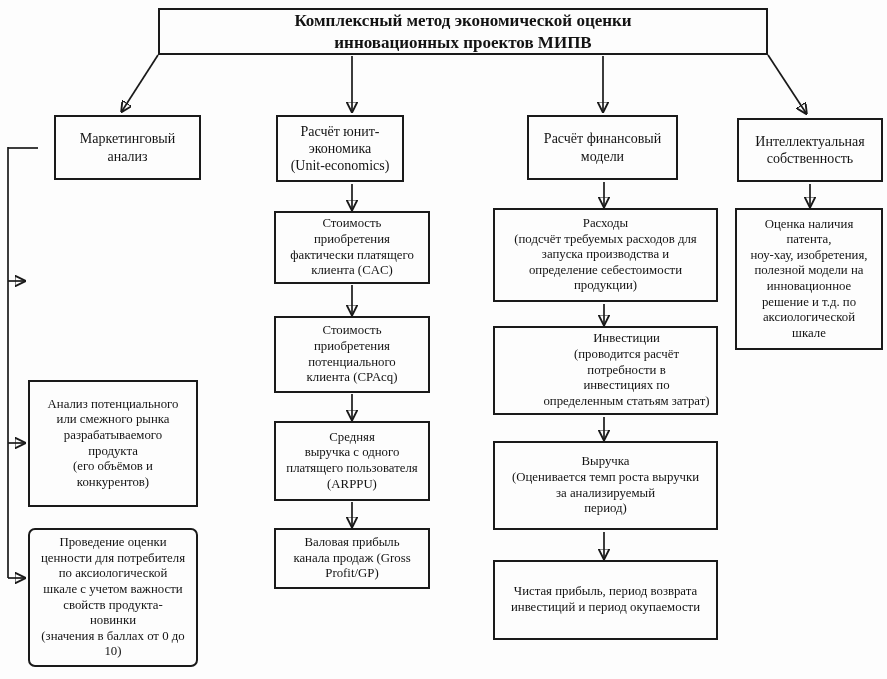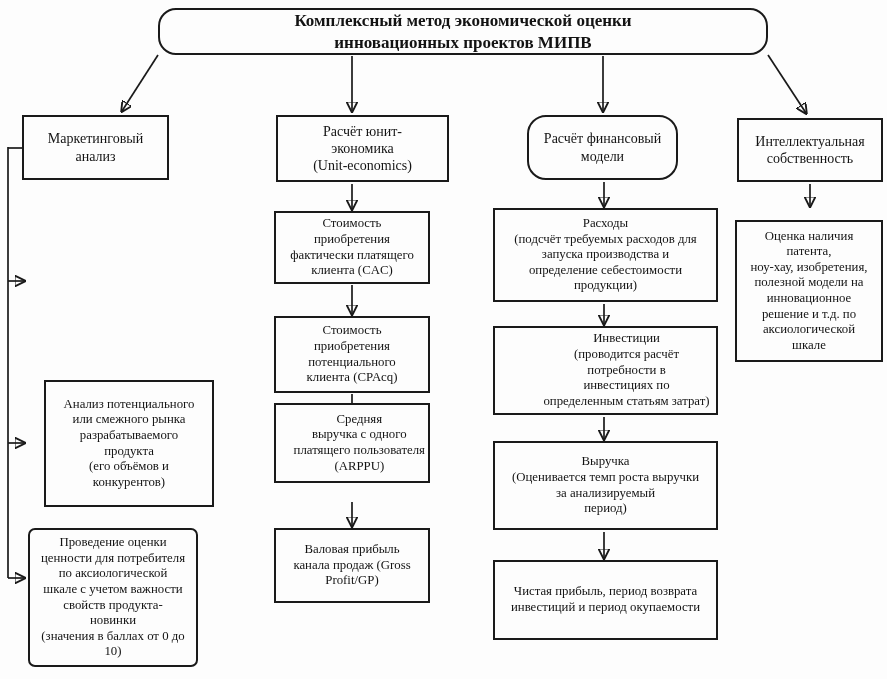--- a/index.html
+++ b/index.html
@@ -55,44 +55,44 @@
     <line x1="352" y1="502" x2="352" y2="526" marker-end="url(#arw)"></line>
 
     <line x1="604" y1="182" x2="604" y2="206" marker-end="url(#arw)"></line>
     <line x1="604" y1="304" x2="604" y2="324" marker-end="url(#arw)"></line>
     <line x1="604" y1="417" x2="604" y2="439" marker-end="url(#arw)"></line>
     <line x1="604" y1="532" x2="604" y2="558" marker-end="url(#arw)"></line>
 
     <line x1="810" y1="184" x2="810" y2="206" marker-end="url(#arw)"></line>
   </svg>
 
-  <div class="fbox title-box" style="left:158px; top:8px; width:610px; height:47px;border-radius:18px;">
+  <div class="fbox title-box" style="left:158px; top:8px; width:610px; height:47px;">
     <div class="lbl">Комплексный метод экономической оценки
 инновационных проектов МИПВ</div>
   </div>
 
-  <div class="fbox hdr-box" style="left:22px; top:115px; width:147px; height:65px;">
+  <div class="fbox hdr-box" style="left:54px; top:115px; width:147px; height:65px;">
     <div class="lbl">Маркетинговый
 анализ</div>
   </div>
-  <div class="fbox hdr-box" style="left:276px; top:115px; width:173px; height:67px;">
+  <div class="fbox hdr-box" style="left:276px; top:115px; width:128px; height:67px;">
     <div class="lbl">Расчёт юнит-
 экономика
 (Unit-economics)</div>
   </div>
-  <div class="fbox hdr-box" style="left:527px; top:115px; width:151px; height:65px;border-radius:19px;">
+  <div class="fbox hdr-box" style="left:527px; top:115px; width:151px; height:65px;">
     <div class="lbl">Расчёт финансовый
 модели</div>
   </div>
   <div class="fbox hdr-box" style="left:737px; top:118px; width:146px; height:64px;">
     <div class="lbl">Интеллектуальная
 собственность</div>
   </div>
 
-  <div class="fbox body-box" style="left:28px; top:380px; width:170px; height:127px;margin-left:16px;">
+  <div class="fbox body-box" style="left:28px; top:380px; width:170px; height:127px;">
     <div class="lbl">Анализ потенциального
 или смежного рынка
 разрабатываемого
 продукта
 (его объёмов и
 конкурентов)</div>
   </div>
   <div class="fbox body-box" style="left:28px; top:528px; width:170px; height:139px;border-radius:7px;">
     <div class="lbl">Проведение оценки
 ценности для потребителя
@@ -109,27 +109,27 @@
 приобретения
 фактически платящего
 клиента (CAC)</div>
   </div>
   <div class="fbox body-box" style="left:274px; top:316px; width:156px; height:77px;">
     <div class="lbl">Стоимость
 приобретения
 потенциального
 клиента (CPAcq)</div>
   </div>
-  <div class="fbox body-box" style="left:274px; top:403px; width:156px; height:80px;justify-content:flex-end;">
+  <div class="fbox body-box" style="left:274px; top:421px; width:156px; height:80px;">
     <div class="lbl">Средняя
 выручка с одного
 платящего пользователя
 (ARPPU)</div>
   </div>
-  <div class="fbox body-box" style="left:274px; top:528px; width:156px; height:75px;">
+  <div class="fbox body-box" style="left:274px; top:528px; width:156px; height:61px;">
     <div class="lbl">Валовая прибыль
 канала продаж (Gross
 Profit/GP)</div>
   </div>
 
   <div class="fbox body-box" style="left:493px; top:208px; width:225px; height:94px;justify-content:center;">
     <div class="lbl">Расходы
 (подсчёт требуемых расходов для
 запуска производства и
 определение себестоимости
@@ -145,21 +145,21 @@
     <div class="lbl">Выручка
 (Оценивается темп роста выручки
 за анализируемый
 период)</div>
   </div>
   <div class="fbox body-box" style="left:493px; top:560px; width:225px; height:80px;">
     <div class="lbl">Чистая прибыль, период возврата
 инвестиций и период окупаемости</div>
   </div>
 
-  <div class="fbox body-box" style="left:735px; top:208px; width:148px; height:142px;margin-top:12px;">
+  <div class="fbox body-box" style="left:735px; top:208px; width:148px; height:142px;">
     <div class="lbl">Оценка наличия
 патента,
 ноу-хау, изобретения,
 полезной модели на
 инновационное
 решение и т.д. по
 аксиологической
 шкале</div>
   </div>
 

